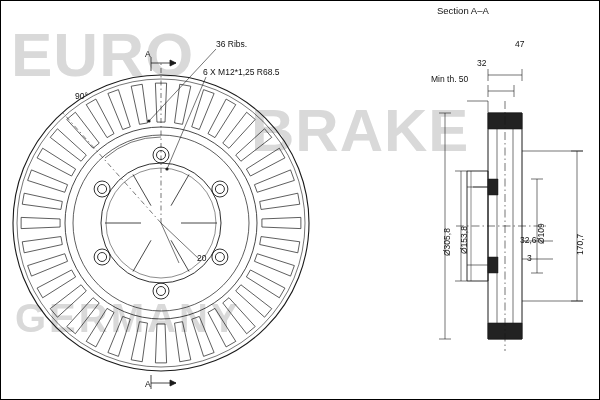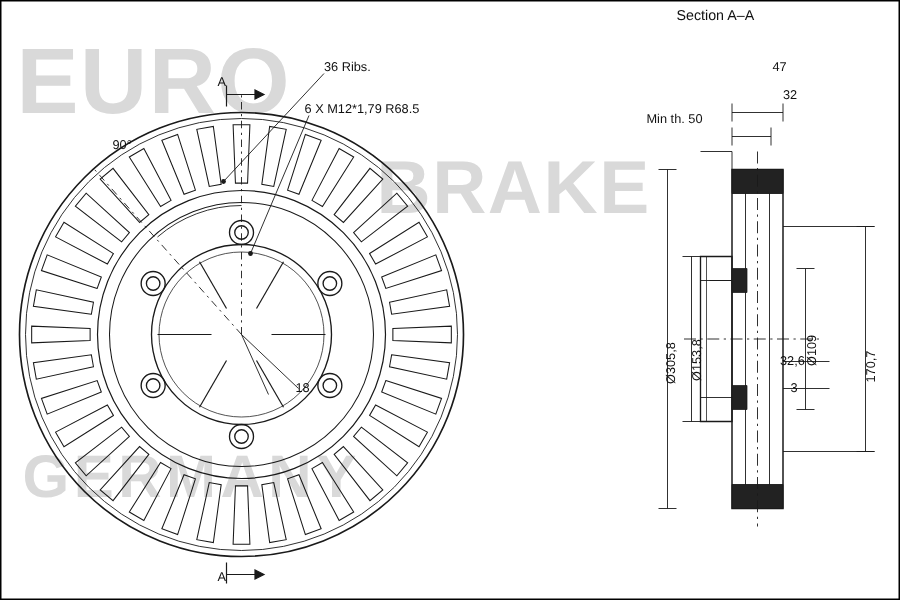--- a/index.html
+++ b/index.html
@@ -19,21 +19,21 @@
   .wm{
     position:absolute;
     font-family:"Liberation Sans", sans-serif;
     font-weight:bold;
     color:#d9d9d9;
     letter-spacing:1px;
     user-select:none;
     white-space:nowrap;
   }
   .wm1{left:10px;top:18px;font-size:62px;}
-  .wm2{left:250px;top:95px;font-size:50px;}
+  .wm2{left:250px;top:95px;font-size:60px;}
   .wm3{left:14px;top:295px;font-size:40px;letter-spacing:3px;}
   svg{position:absolute;left:0;top:0;}
   .lbl{
     position:absolute;
     font-size:8.5px;
     color:#111;
     white-space:nowrap;
     font-family:"Liberation Sans", sans-serif;
   }
   .lbl.big{font-size:9.5px;}
@@ -213,32 +213,32 @@
         <path d="M 521 150 L 582 150"></path>
         <path d="M 521 300 L 582 300"></path>
 
         <path d="M 521 240 L 552 240"></path>
         <path d="M 521 258 L 552 258"></path>
       </g>
 
     </g>
   </svg>
 
-  <div class="lbl big" style="left:450px;top:4px;text-align:center;">Section A–A</div>
+  <div class="lbl big" style="left:436px;top:4px;text-align:center;">Section A–A</div>
 
   <div class="lbl" style="left:215px;top:38px;">36 Ribs.</div>
-  <div class="lbl" style="left:202px;top:66px;">6 X  M12*1,79  R68.5</div>
+  <div class="lbl" style="left:202px;top:66px;">6 X  M12*1,25  R68.5</div>
   <div class="lbl" style="left:74px;top:90px;">90°</div>
   <div class="lbl" style="left:144px;top:48px;">A</div>
   <div class="lbl" style="left:144px;top:378px;">A</div>
-  <div class="lbl" style="left:196px;top:252px;">18</div>
+  <div class="lbl" style="left:196px;top:252px;">20</div>
 
   <div class="lbl" style="left:430px;top:73px;">Min th. 50</div>
   <div class="lbl" style="left:514px;top:38px;">47</div>
-  <div class="lbl" style="left:521px;top:57px;">32</div>
+  <div class="lbl" style="left:476px;top:57px;">32</div>
 
   <div class="lbl rot90" style="left:441px;top:255px;">Ø305,8</div>
   <div class="lbl rot90" style="left:458px;top:253px;">Ø153,8</div>
   <div class="lbl rot90" style="left:535px;top:243px;">Ø109</div>
   <div class="lbl rot90" style="left:574px;top:254px;">170,7</div>
 
   <div class="lbl" style="left:519px;top:234px;">32,6</div>
   <div class="lbl" style="left:526px;top:252px;">3</div>
 
 </div>

